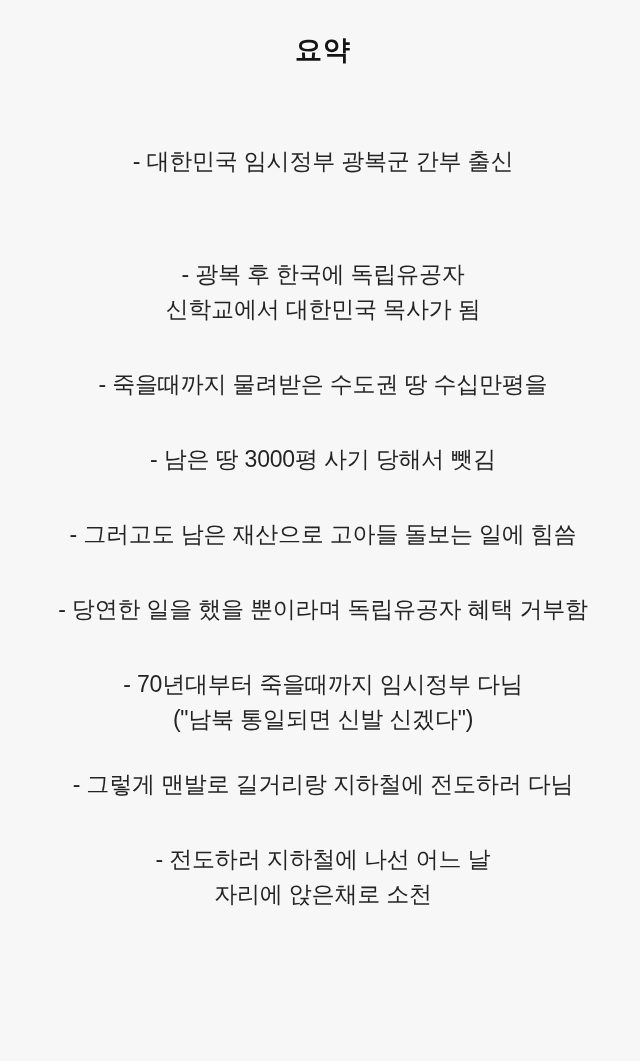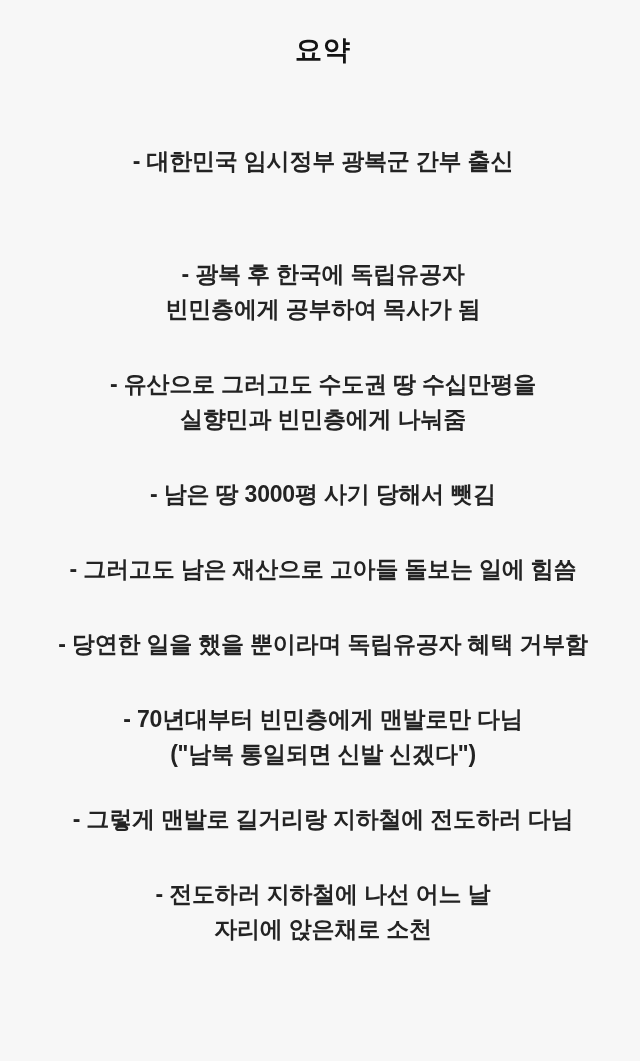--- a/index.html
+++ b/index.html
@@ -39,21 +39,21 @@
     flex-direction: column;
     align-items: center;
   }
   .para {
     width: 100%;
     text-align: center;
     font-size: 23px;
     line-height: 1.52;
     color: #232323;
     letter-spacing: -0.2px;
-    font-weight: 700;
+    font-weight: 400;
   }
   .para .line {
     display: block;
     white-space: nowrap;
   }
   
   .gap-xl { height: 78px; }
   .gap-md { height: 40px; }
   .gap-sm { height: 30px; }
 </style>
@@ -69,28 +69,27 @@
   <div class="body-block">
 
     <div class="para">
       <span class="line">- 대한민국 임시정부 광복군 간부 출신</span>
     </div>
 
     <div class="gap-xl"></div>
 
     <div class="para">
       <span class="line">- 광복 후 한국에 독립유공자</span>
-      <span class="line">빈민층에게 공부하여 목사가 됨</span>
+      <span class="line">신학교에서 대한민국 목사가 됨</span>
     </div>
 
     <div class="gap-md"></div>
 
     <div class="para">
-      <span class="line">- 유산으로 그러고도 수도권 땅 수십만평을</span>
-      <span class="line">실향민과 빈민층에게 나눠줌</span>
+      <span class="line">- 죽을때까지 물려받은 수도권 땅 수십만평을</span>
     </div>
 
     <div class="gap-md"></div>
 
     <div class="para">
       <span class="line">- 남은 땅 3000평 사기 당해서 뺏김</span>
     </div>
 
     <div class="gap-md"></div>
 
@@ -100,21 +99,21 @@
 
     <div class="gap-md"></div>
 
     <div class="para">
       <span class="line">- 당연한 일을 했을 뿐이라며 독립유공자 혜택 거부함</span>
     </div>
 
     <div class="gap-md"></div>
 
     <div class="para">
-      <span class="line">- 70년대부터 빈민층에게 맨발로만 다님</span>
+      <span class="line">- 70년대부터 죽을때까지 임시정부 다님</span>
       <span class="line">("남북 통일되면 신발 신겠다")</span>
     </div>
 
     <div class="gap-sm"></div>
 
     <div class="para">
       <span class="line">- 그렇게 맨발로 길거리랑 지하철에 전도하러 다님</span>
     </div>
 
     <div class="gap-md"></div>

